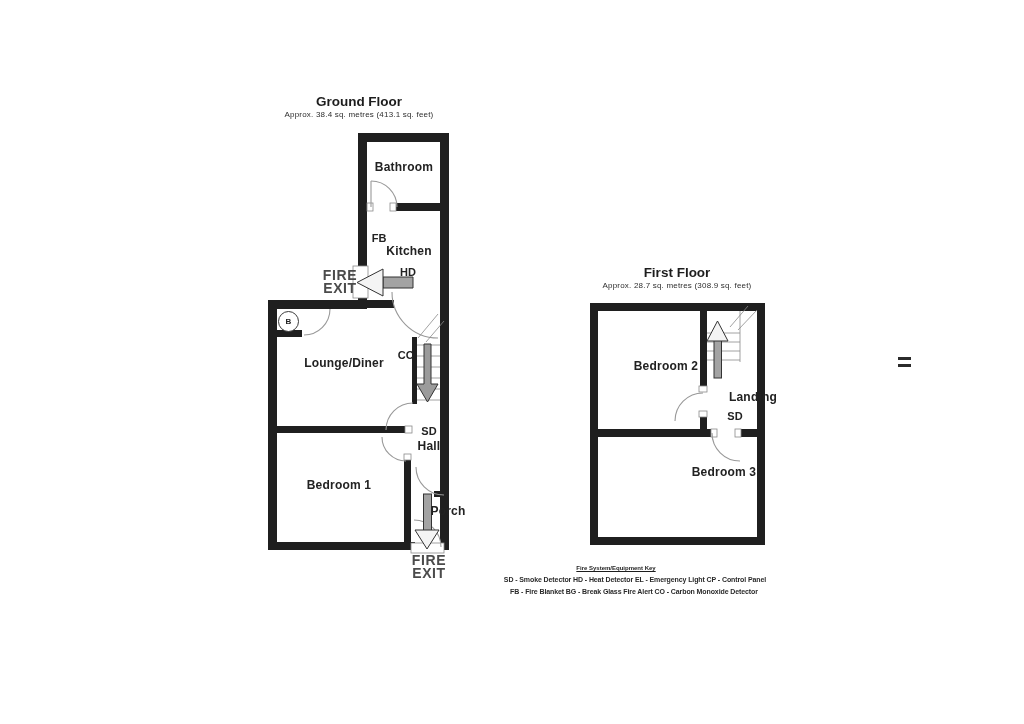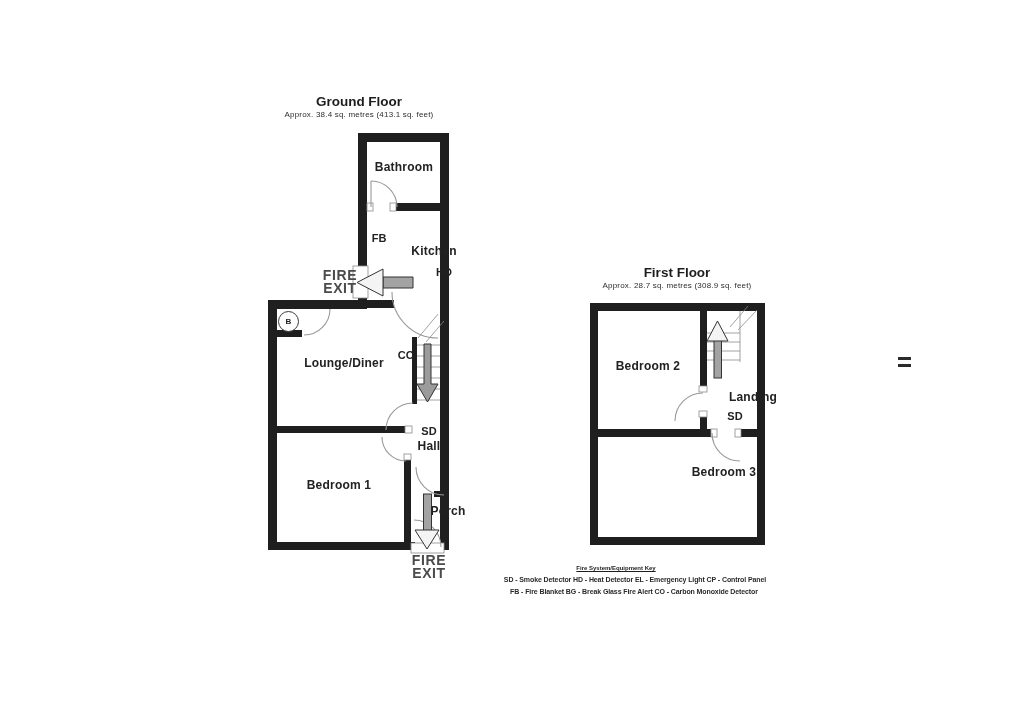--- a/index.html
+++ b/index.html
@@ -132,22 +132,22 @@
       <rect x="898" y="357" width="13" height="3"></rect>
       <rect x="898" y="364" width="13" height="3"></rect>
     </g>
   </svg>
 
   <div class="lbl floor-title" style="left:359px; top:101px;">Ground Floor</div>
   <div class="lbl floor-sub" style="left:359px; top:114px;">Approx. 38.4 sq. metres (413.1 sq. feet)</div>
 
   <div class="lbl room" style="left:404px; top:167px;">Bathroom</div>
   <div class="lbl equip" style="left:375px; top:238px;padding-left:8px;">FB</div>
-  <div class="lbl room" style="left:409px; top:251px;margin-left:25px;">Kitchen</div>
-  <div class="lbl equip" style="left:427px; top:272px;padding-left:34px;">HD</div>
+  <div class="lbl room" style="left:409px; top:251px;">Kitchen</div>
+  <div class="lbl equip" style="left:408px; top:272px;">HD</div>
   <div class="lbl fire" style="left:340px; top:282px;">
     <div>FIRE</div>
     <div>EXIT</div>
   </div>
   <div class="b-circle">
       <span>B</span>
     </div>
   <div class="lbl room" style="left:344px; top:363px;">Lounge/Diner</div>
   <div class="lbl equip" style="left:406px; top:355px;">CO</div>
   <div class="lbl equip" style="left:429px; top:431px;">SD</div>
@@ -156,21 +156,21 @@
   <div class="lbl room" style="left:448px; top:511px;">Porch</div>
   <div class="lbl fire" style="left:429px; top:567px;">
     <div>FIRE</div>
     <div>EXIT</div>
   </div>
 
 
   <div class="lbl floor-title" style="left:677px; top:272px;">First Floor</div>
   <div class="lbl floor-sub" style="left:677px; top:285px;">Approx. 28.7 sq. metres (308.9 sq. feet)</div>
 
-  <div class="lbl room" style="left:648px; top:366px;">Bedroom 2</div>
+  <div class="lbl room" style="left:648px; top:366px;padding-left:36px;">Bedroom 2</div>
   <div class="lbl room" style="left:753px; top:397px;">Landing</div>
   <div class="lbl equip" style="left:735px; top:416px;">SD</div>
   <div class="lbl room" style="left:676px; top:472px;margin-left:48px;">Bedroom 3</div>
 
   <div class="lbl key-title" style="left:616px; top:568px;">Fire System/Equipment Key</div>
   <div class="lbl key-line" style="left:635px; top:579px;">SD - Smoke Detector  HD - Heat Detector  EL - Emergency Light  CP - Control Panel</div>
   <div class="lbl key-line" style="left:634px; top:591px;">FB - Fire Blanket  BG - Break Glass Fire Alert  CO - Carbon Monoxide Detector</div>
 
 </div>
 

